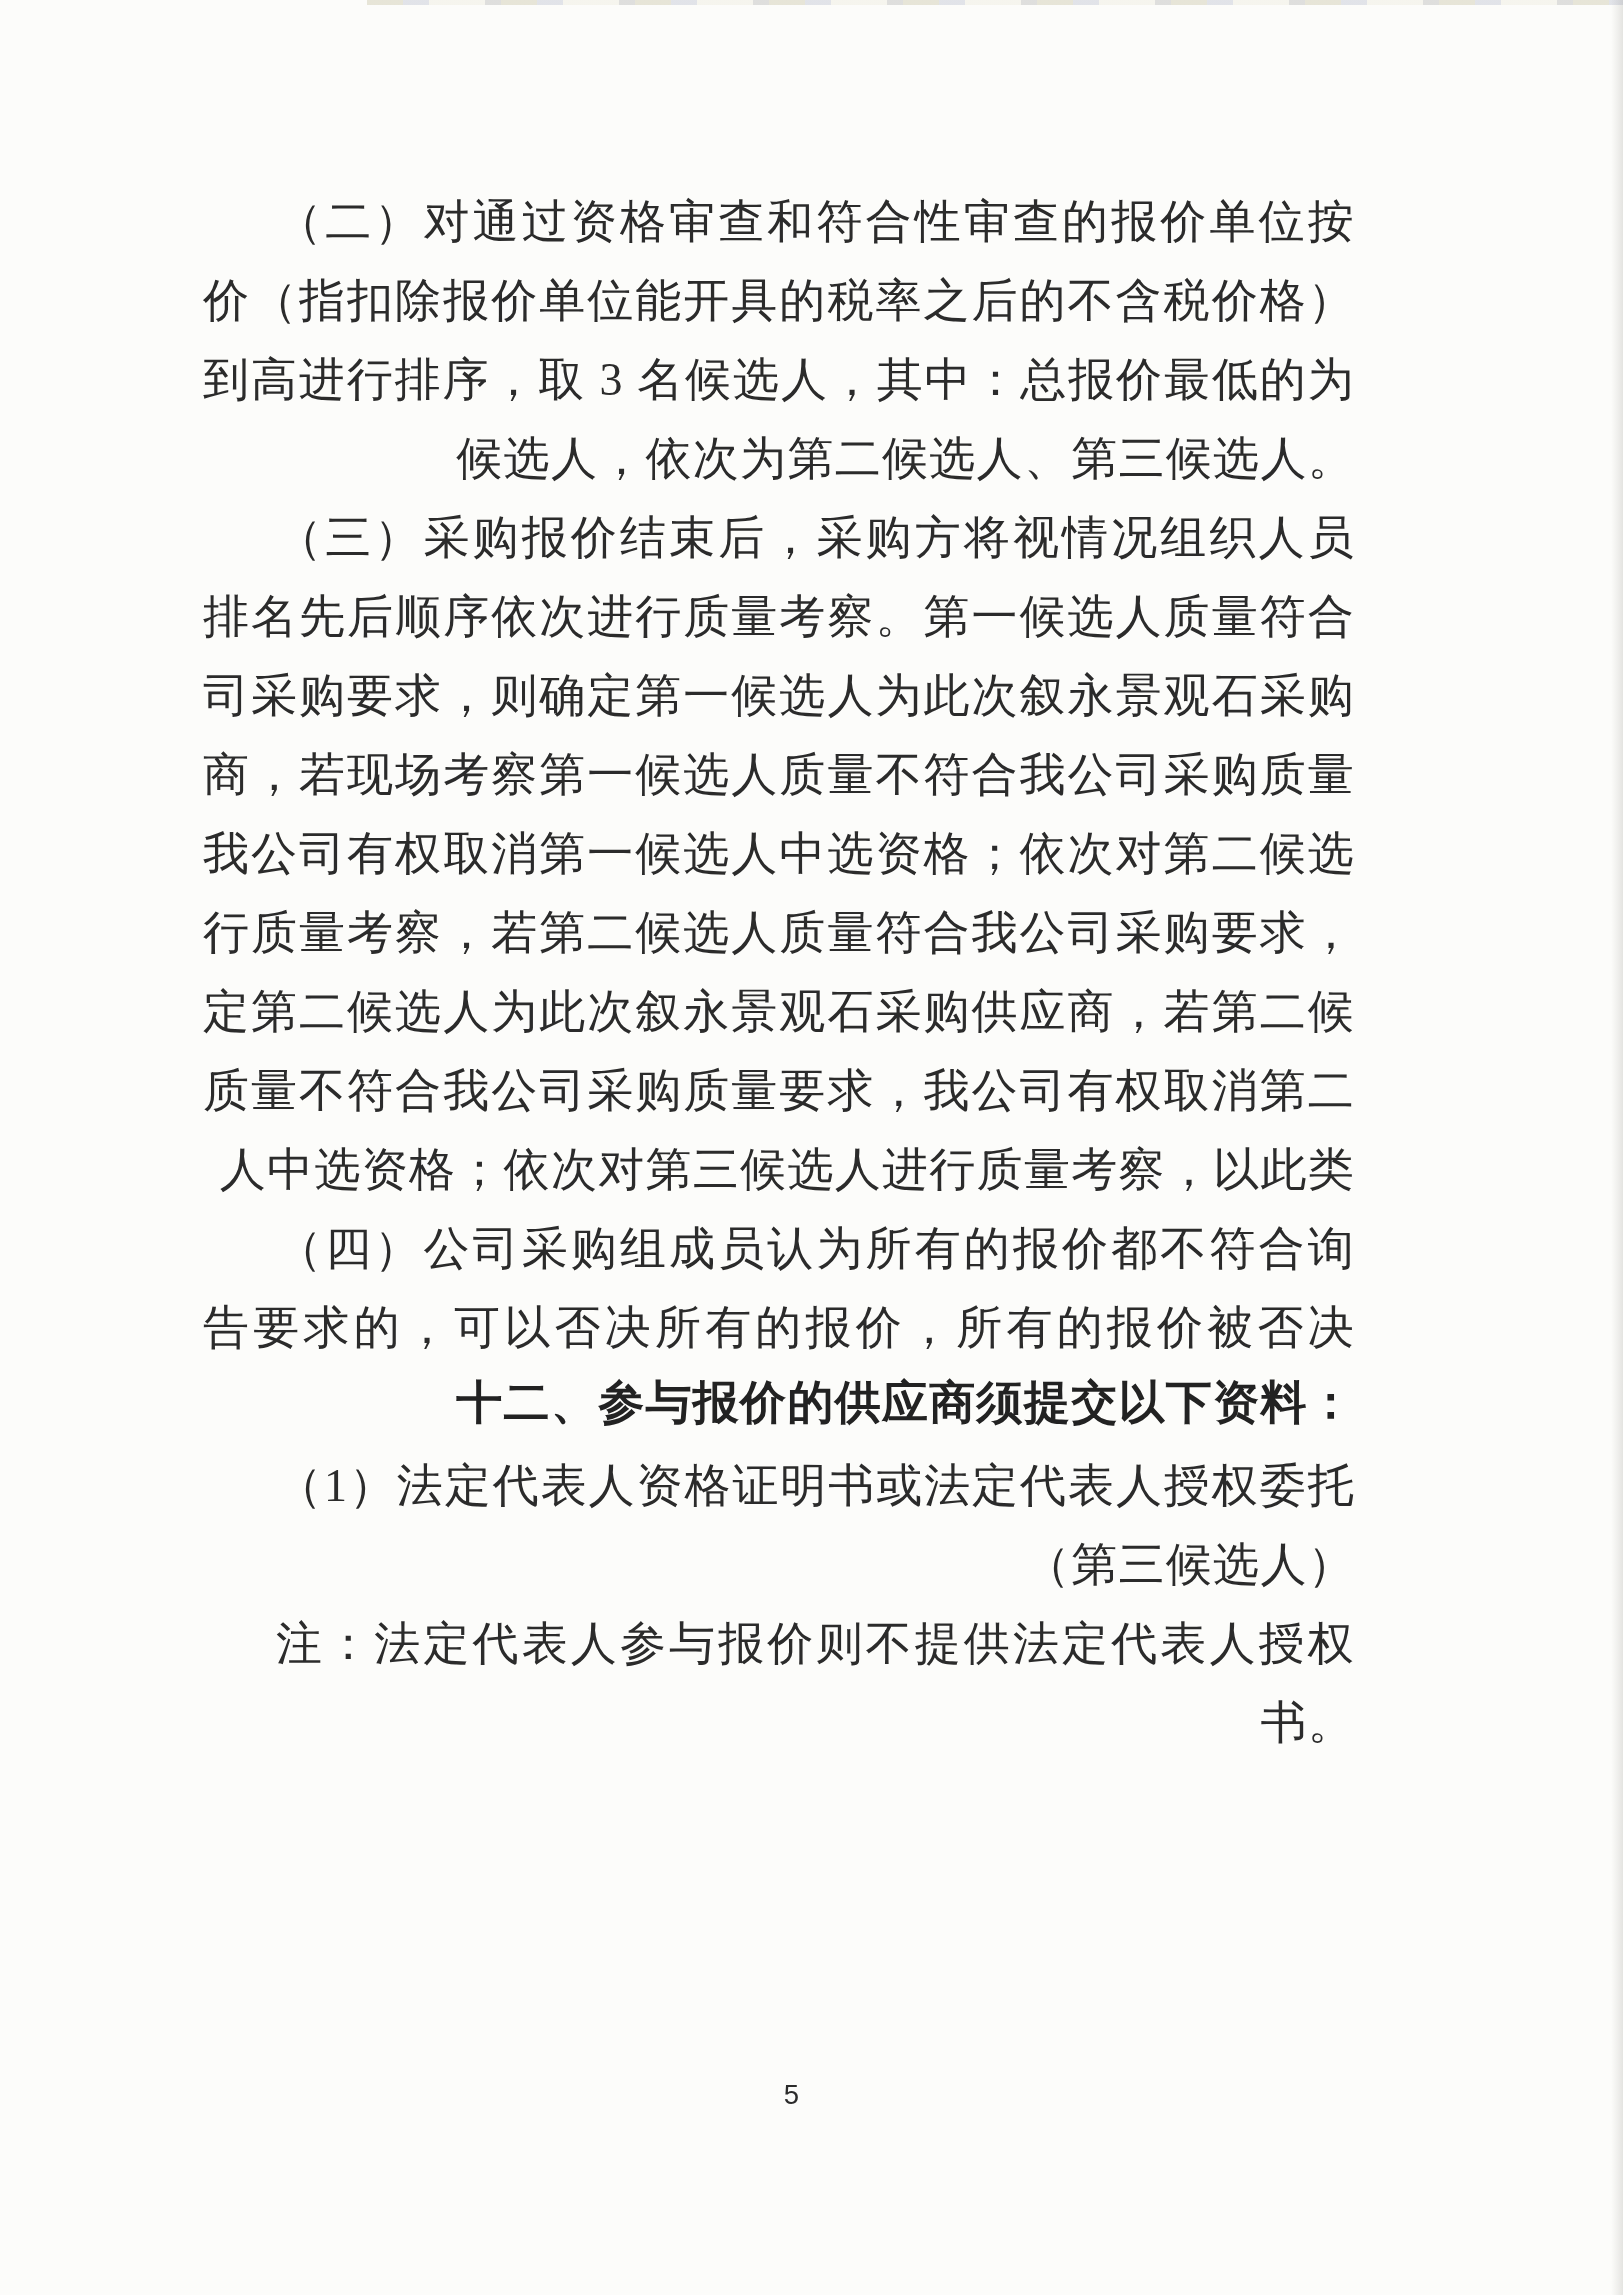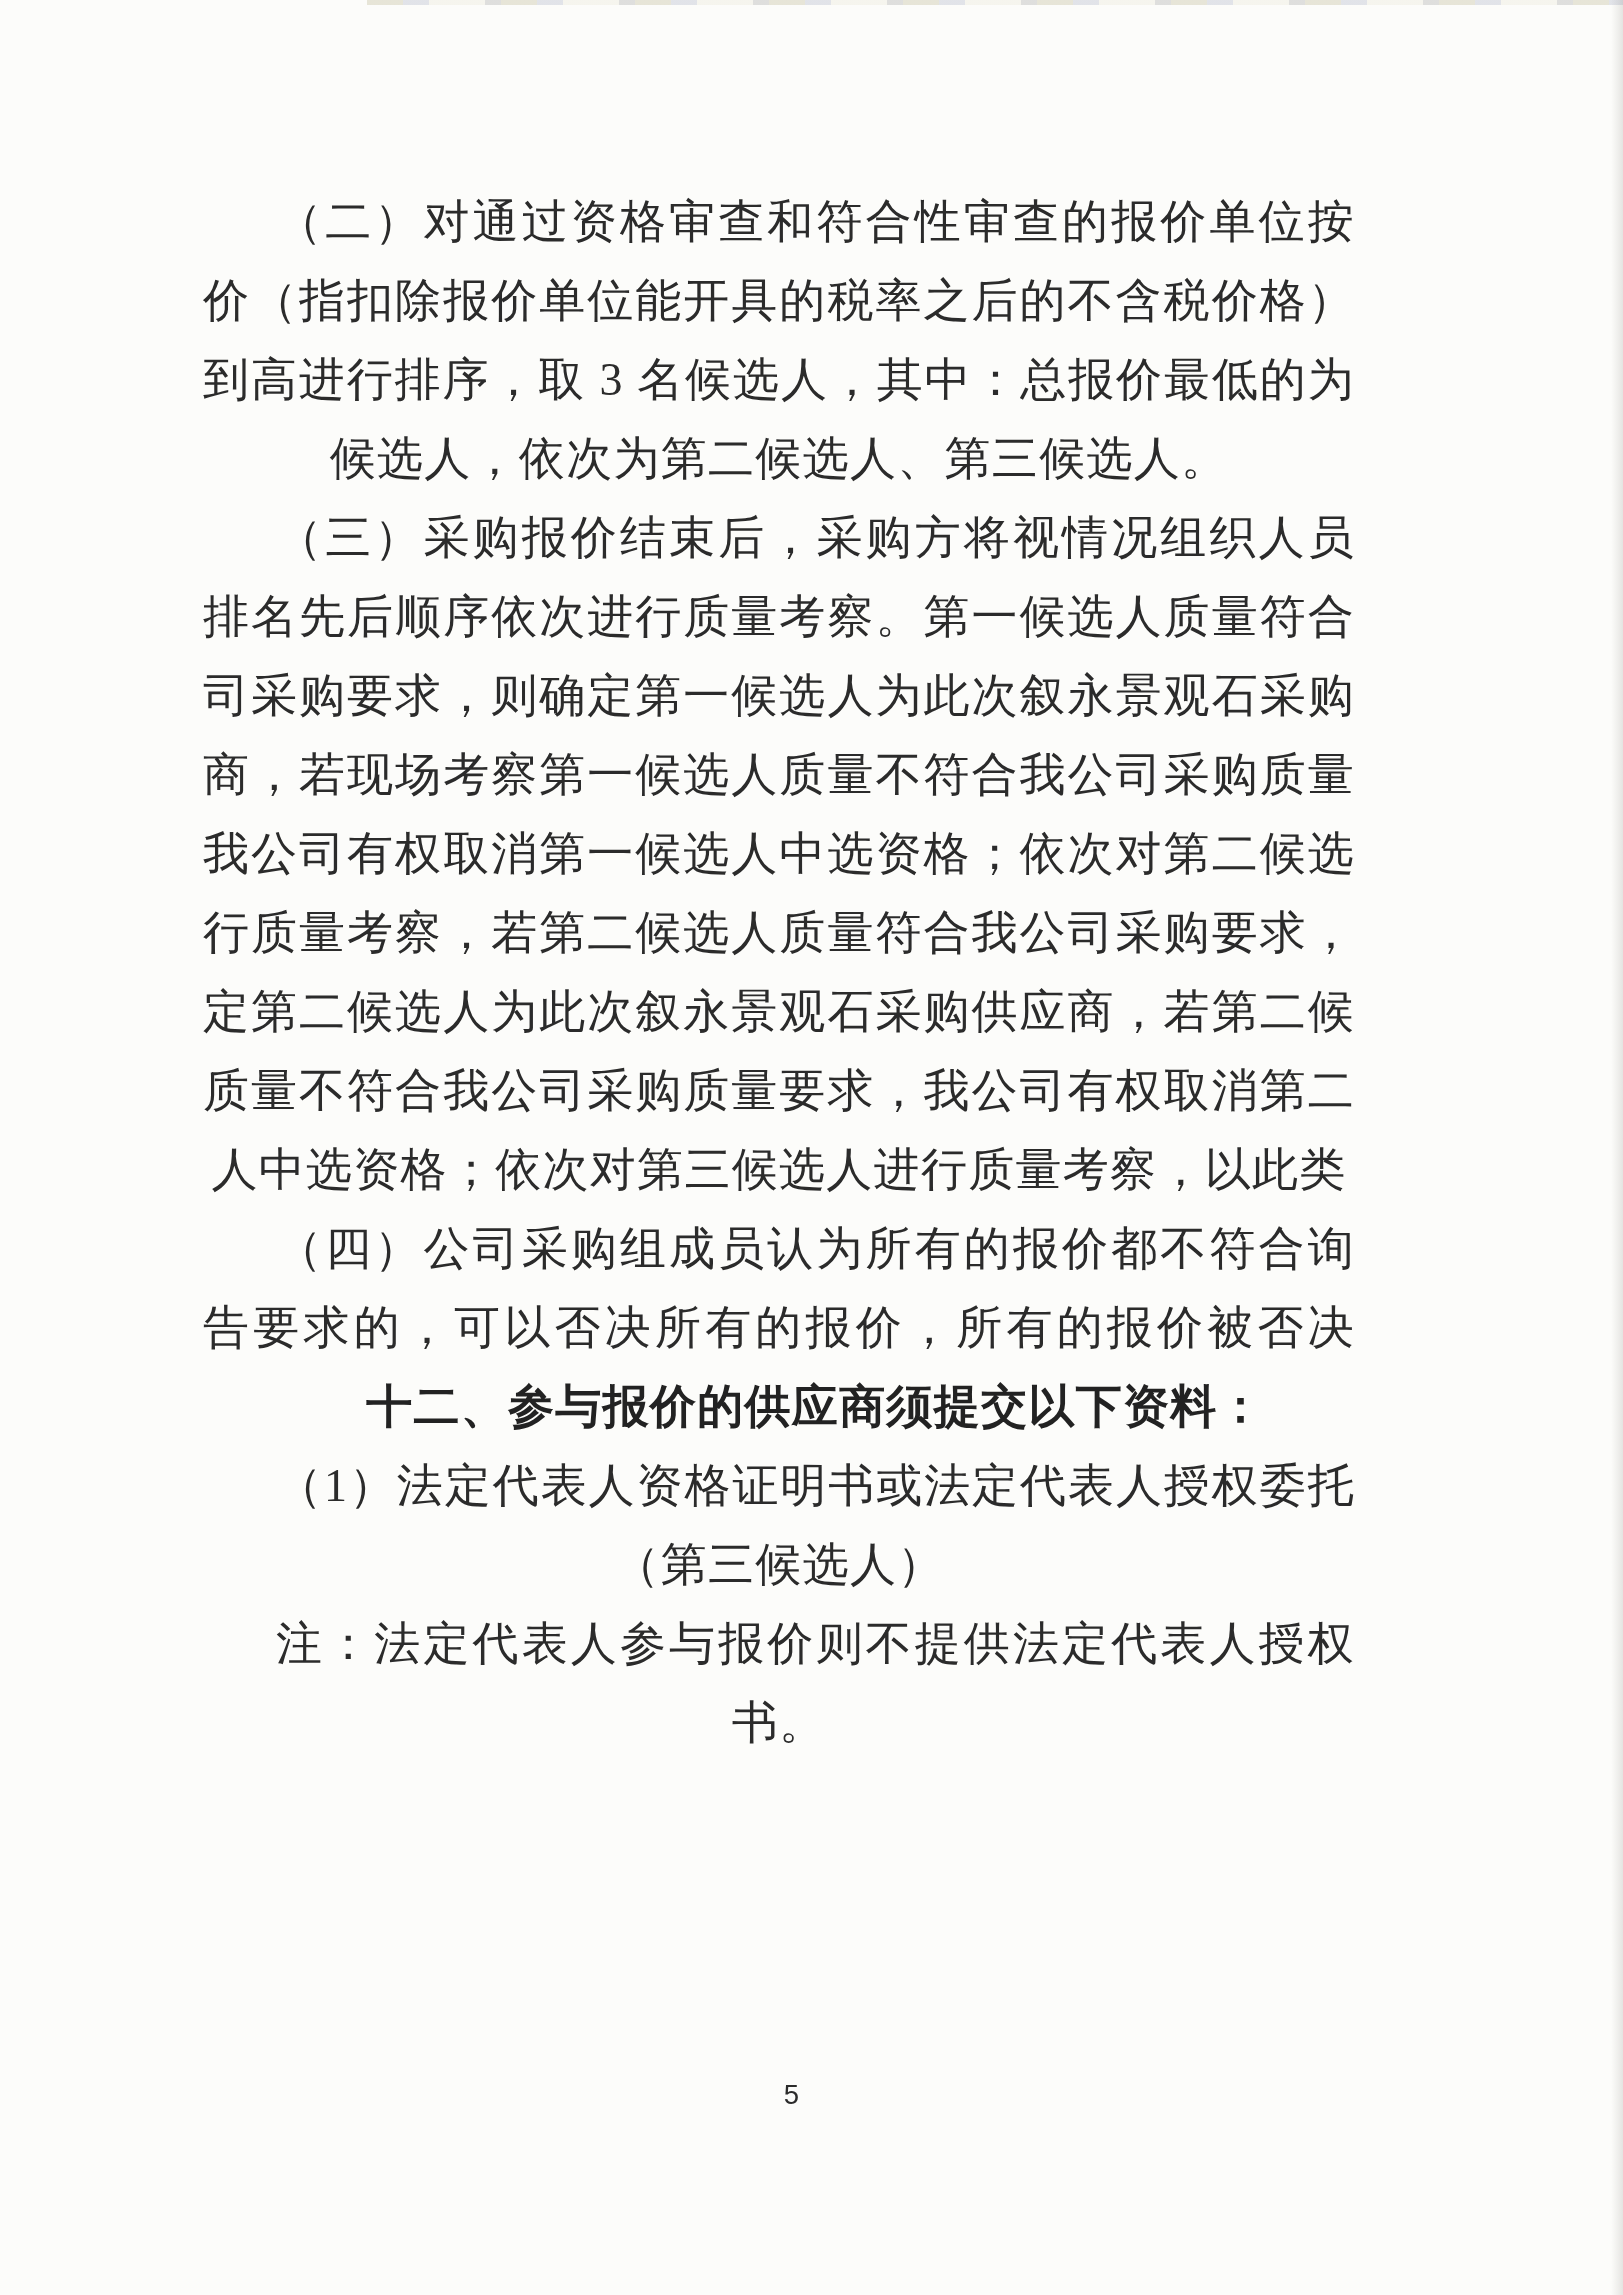--- a/index.html
+++ b/index.html
@@ -43,28 +43,28 @@
     font-size: 46px;
     line-height: 79px;
     letter-spacing: 1.3px;
     color: #2b2b2b;
   }
   .para {
     margin: 0;
     padding: 0;
   }
   .para.bold {
-    font-family: Liberation Serif, serif;
+    font-family: Liberation Mono, monospace;
     font-weight: 700;
     color: #222222;
   }
   .line {
     height: 79px;
     overflow: hidden;
-    text-align: center;
+    text-align: right;
   }
   .line.fill {
     text-align: justify;
     text-align-last: justify;
   }
   .line.first {
     text-indent: 73px;
   }
   .page-number {
     position: absolute;

